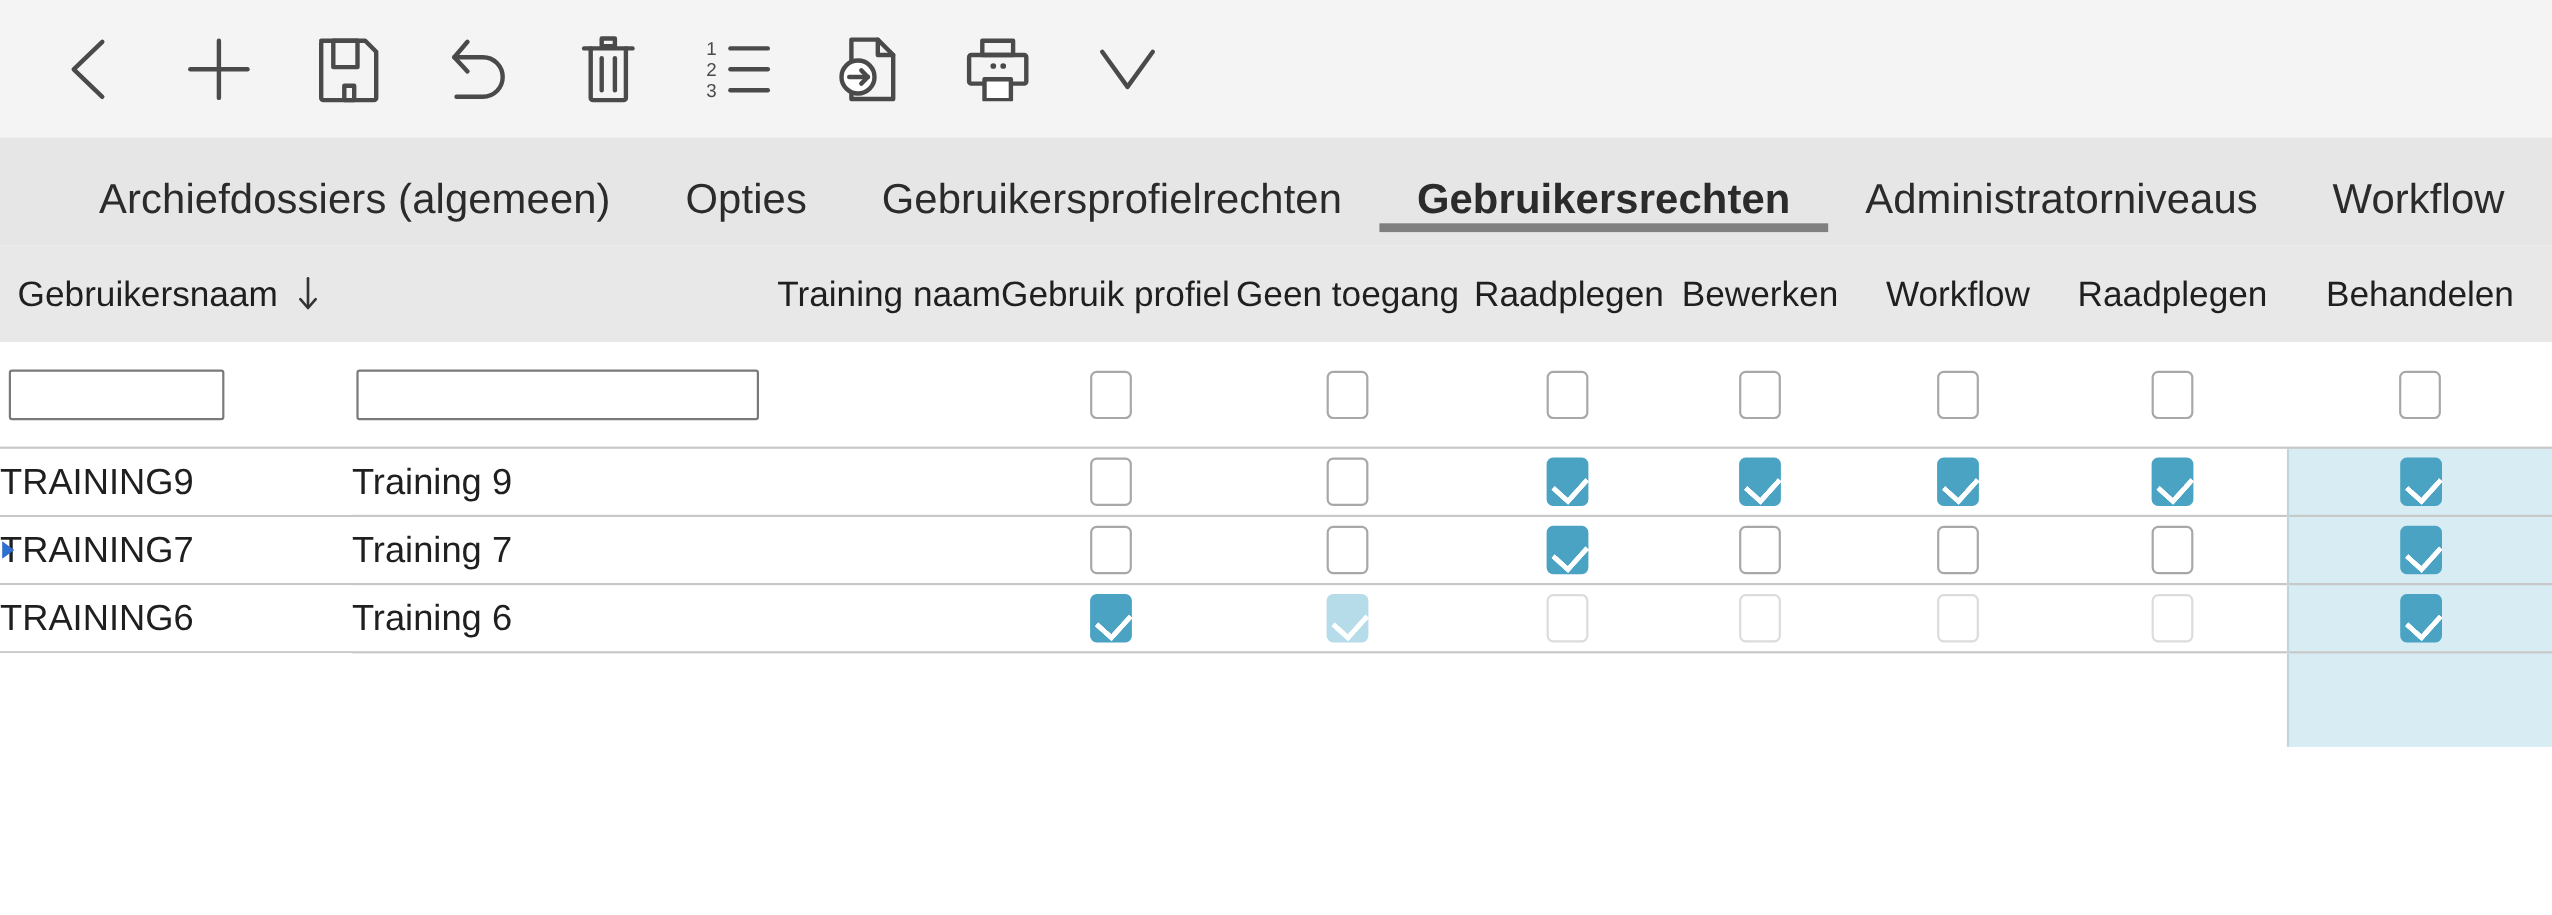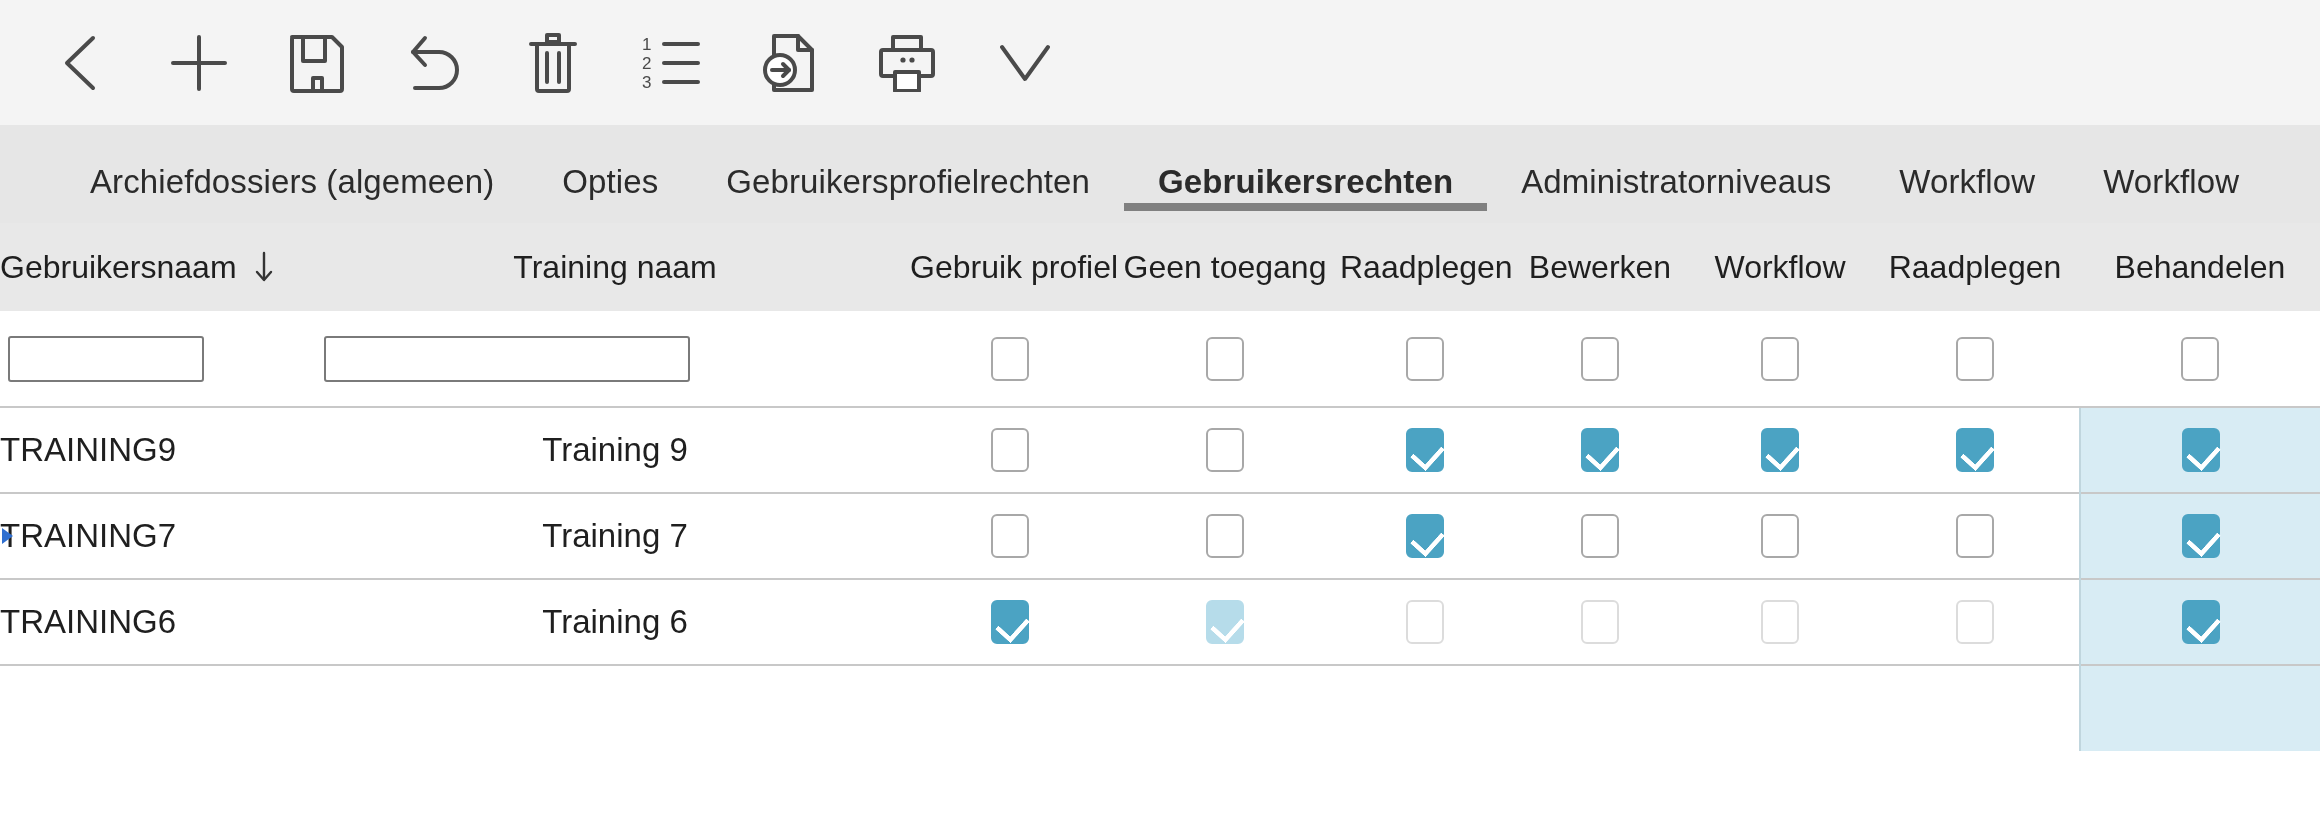--- a/index.html
+++ b/index.html
@@ -43,21 +43,21 @@
     align-items: stretch;
     padding-left: 56px;
     flex: 0 0 auto;
     position: relative;
   }
   .tab {
     position: relative;
     display: flex;
     align-items: center;
     padding: 0 34px;
-    font-size: 33px;
+    font-size: 38px;
     color: #2b2b2b;
     cursor: pointer;
     white-space: nowrap;
     letter-spacing: 0.1px;
     margin-top: 16px;
   }
   .tab.active { font-weight: bold; }
   .tab.active::after {
     content: "";
     position: absolute;
@@ -80,21 +80,21 @@
 
   thead tr.headrow { height: 88px; background: #e8e8e8; }
   thead th {
     font-size: 32px;
     font-weight: normal;
     color: #1f1f1f;
     text-align: center;
     white-space: nowrap;
     background: #e8e8e8;
   }
-  thead th.txtcol { text-align: center; }
+  thead th.txtcol { text-align: right; padding-left: 16px; }
   th.c-username { padding-left: 22px; }
   th.c-fullname { padding-left: 8px; }
   .hdr-inner { display: flex; align-items: center; gap: 16px; }
   .sort-icon { display: inline-flex; align-items: center; }
 
   tr.filterrow { height: 96px; background: #ffffff; }
   tr.filterrow td { background: #ffffff; }
   .filter-input {
     height: 46px;
     border: 2px solid #7a7a7a;
@@ -102,32 +102,32 @@
     border-radius: 3px;
     font-size: 28px;
     font-family: "Liberation Sans", sans-serif;
     padding: 0 8px;
     outline: none;
     color: #222;
   }
   .fi-username { width: 196px; margin-left: 8px; }
   .fi-fullname { width: 366px; margin-left: 4px; }
 
-  tr.datarow { height: 86px; }
+  tr.datarow { height: 62px; }
   tr.datarow td {
     border-top: 2px solid #c8c8c8;
     background: #ffffff;
   }
   tr.datarow td.cell-text {
     font-size: 33px;
     color: #1f1f1f;
     white-space: nowrap;
   }
   td.cell-username { padding-left: 22px; position: relative; }
-  td.cell-fullname { padding-left: 8px; text-align: center; }
+  td.cell-fullname { padding-left: 8px; }
 
   
   td.colsel, .filterrow td.colsel { background: #d8ecf4 !important; }
   td.colsel { border-left: 2px solid #c0d6de; }
   th.colsel { }
 
   
   .rowmarker {
     position: absolute;
     left: 2px;

